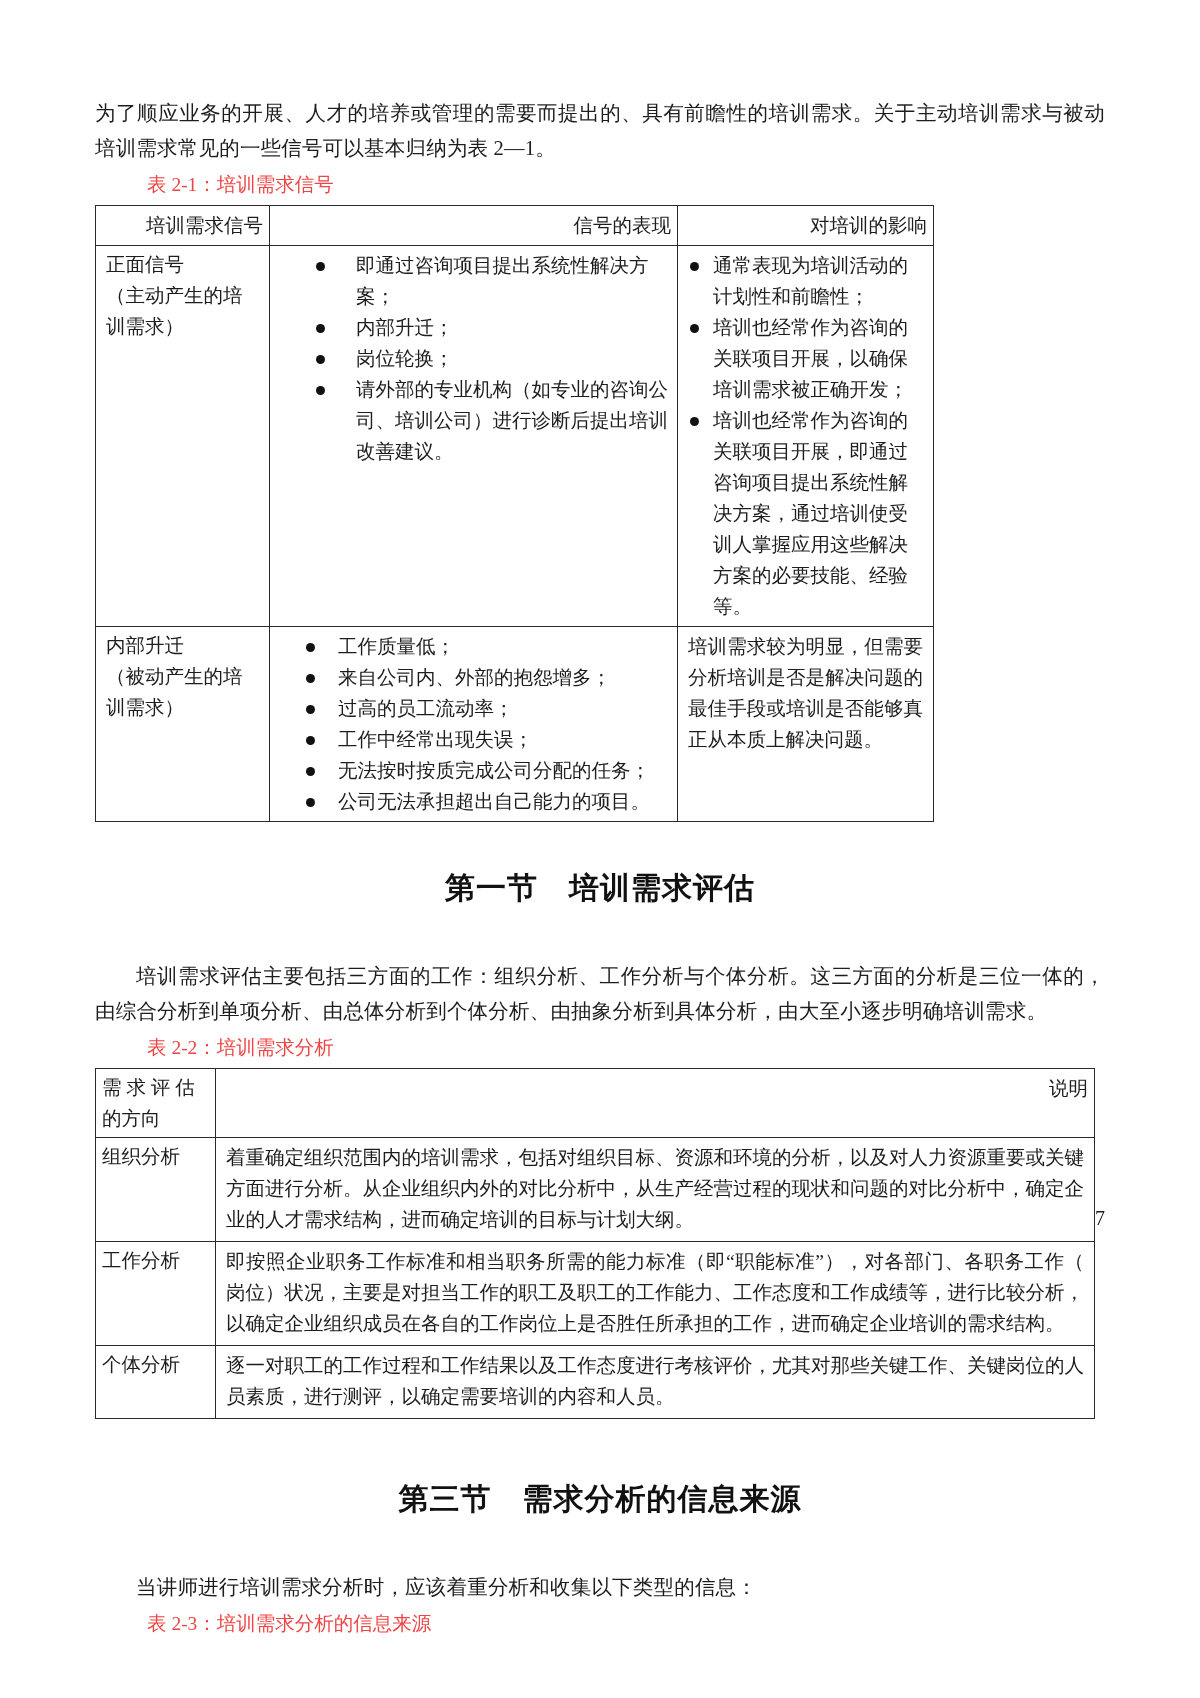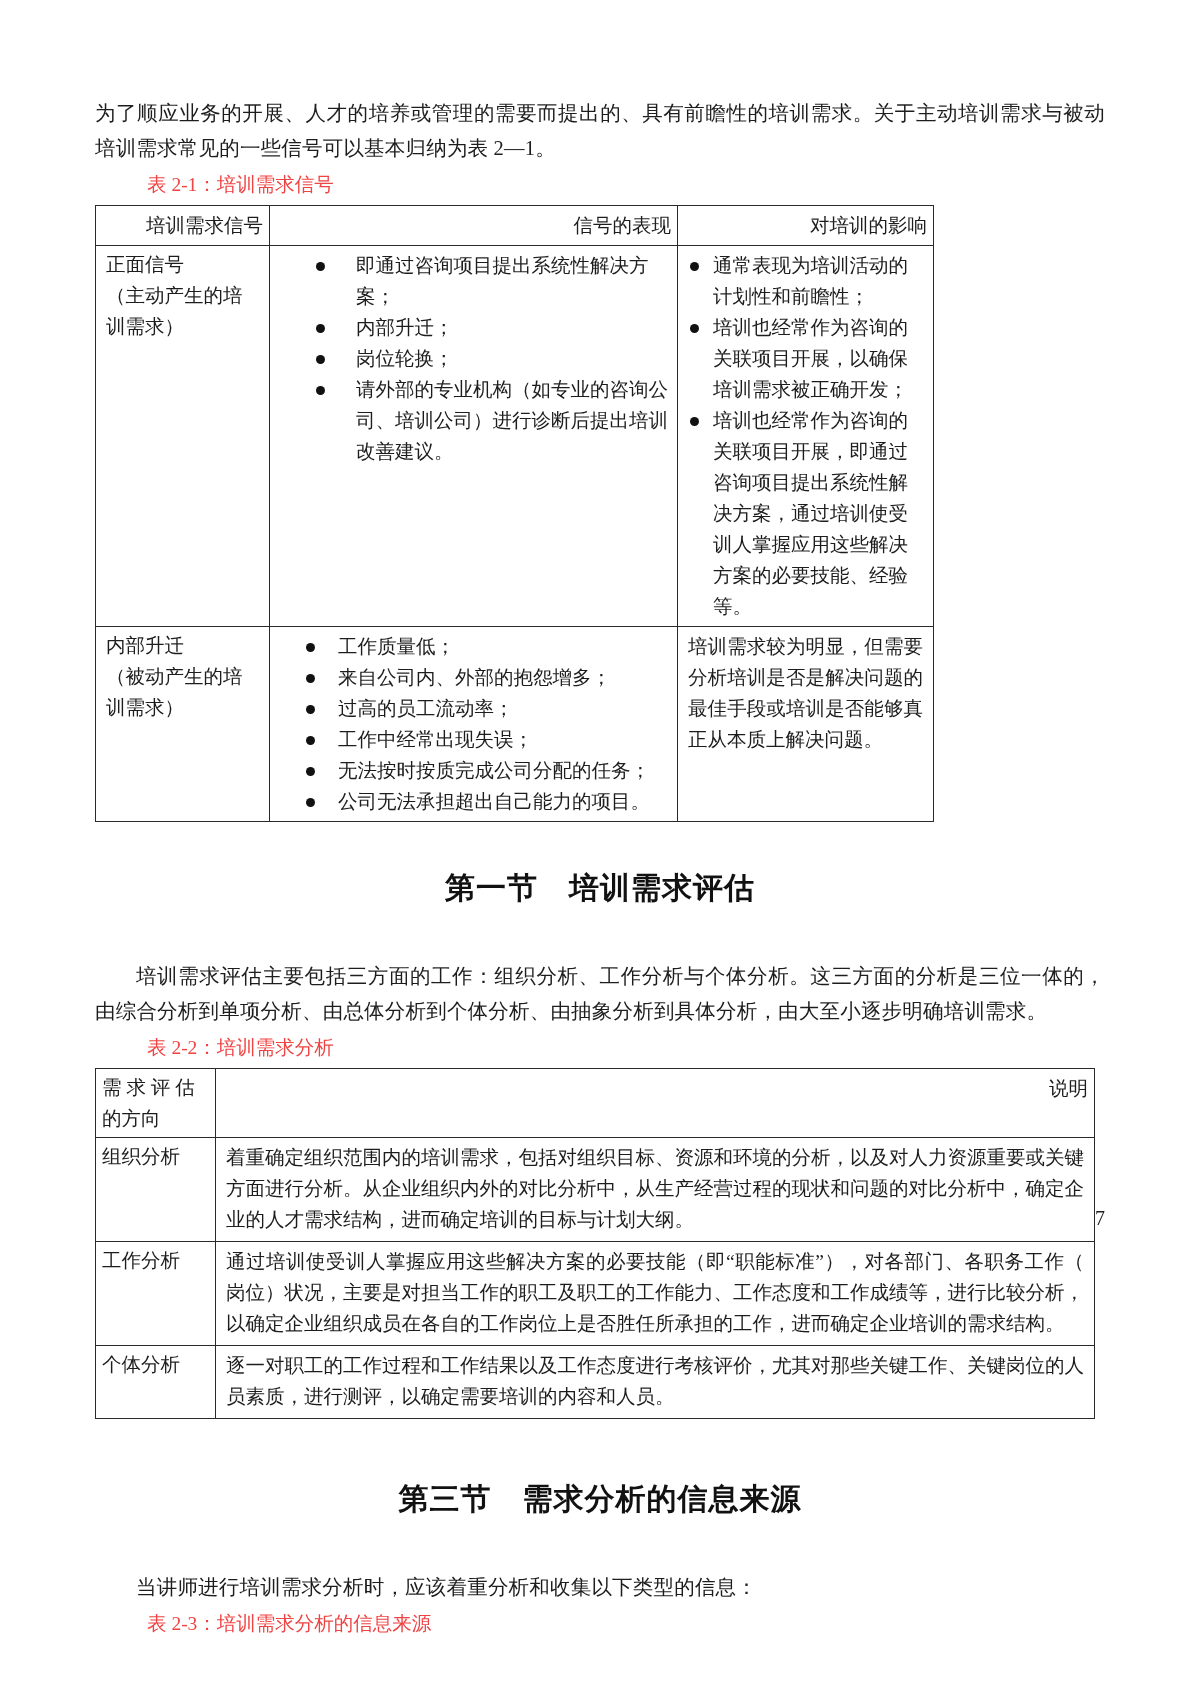--- a/index.html
+++ b/index.html
@@ -214,21 +214,21 @@
           <div>的方向</div>
         </td>
         <td class="hcell">说明</td>
       </tr>
       <tr>
         <td>组织分析</td>
         <td class="plain-cell">着重确定组织范围内的培训需求，包括对组织目标、资源和环境的分析，以及对人力资源重要或关键方面进行分析。从企业组织内外的对比分析中，从生产经营过程的现状和问题的对比分析中，确定企业的人才需求结构，进而确定培训的目标与计划大纲。</td>
       </tr>
       <tr>
         <td>工作分析</td>
-        <td class="plain-cell">通过培训使受训人掌握应用这些解决方案的必要技能（即“职能标准”），对各部门、各职务工作（ 岗位）状况，主要是对担当工作的职工及职工的工作能力、工作态度和工作成绩等，进行比较分析，以确定企业组织成员在各自的工作岗位上是否胜任所承担的工作，进而确定企业培训的需求结构。</td>
+        <td class="plain-cell">即按照企业职务工作标准和相当职务所需的能力标准（即“职能标准”），对各部门、各职务工作（ 岗位）状况，主要是对担当工作的职工及职工的工作能力、工作态度和工作成绩等，进行比较分析，以确定企业组织成员在各自的工作岗位上是否胜任所承担的工作，进而确定企业培训的需求结构。</td>
       </tr>
       <tr>
         <td>个体分析</td>
         <td class="plain-cell">逐一对职工的工作过程和工作结果以及工作态度进行考核评价，尤其对那些关键工作、关键岗位的人员素质，进行测评，以确定需要培训的内容和人员。</td>
       </tr>
     </tbody>
   </table>
 
   <div class="sh-gap-top-2"></div>
   <h2 class="section-heading">第三节　需求分析的信息来源</h2>

